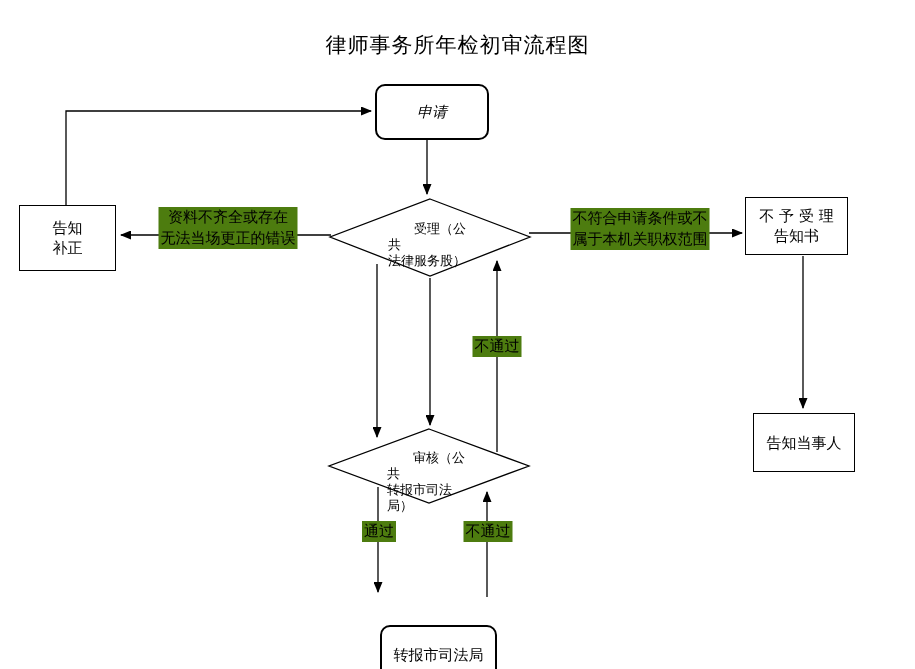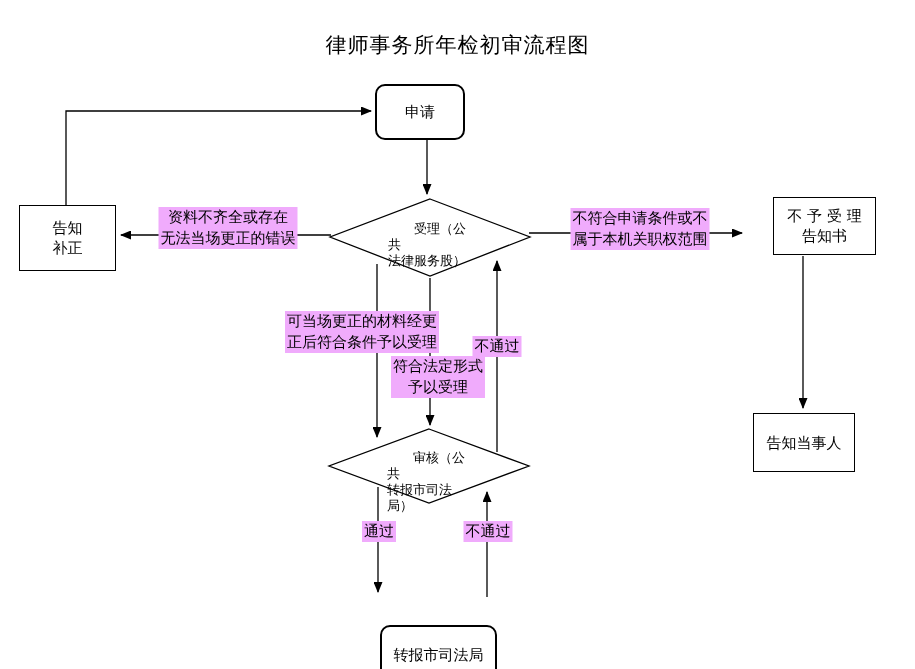--- a/index.html
+++ b/index.html
@@ -17,21 +17,21 @@
     display:flex;align-items:center;justify-content:center;text-align:center;
     font-size:15px;line-height:20px;white-space:pre-line;
   }
   .rounded{border-width:2px;border-radius:10px;}
   .dtext{
     position:absolute;font-size:13px;line-height:16px;white-space:pre-line;
     text-align:left;text-indent:26px;font-family:Liberation Serif, serif;
   }
   .elabel{
     position:absolute;transform:translateX(-50%);font-size:15px;line-height:21px;
-    white-space:pre-line;text-align:center;background:#f0abfc;padding:0 2px;
+    white-space:pre-line;text-align:center;background:#4d7c0f;padding:0 2px;
   }
 </style>
 </head>
 <body>
 
 <div class="canvas">
 
   <div class="title">律师事务所年检初审流程图</div>
 
   <svg class="wires">
@@ -49,30 +49,30 @@
     <line x1="497" y1="452" x2="497" y2="261" stroke="#000" stroke-width="1.3" marker-end="url(#arrow)"></line>
     <line x1="378" y1="487" x2="378" y2="592" stroke="#000" stroke-width="1.3" marker-end="url(#arrow)"></line>
     <line x1="487" y1="597" x2="487" y2="492" stroke="#000" stroke-width="1.3" marker-end="url(#arrow)"></line>
     <line x1="803" y1="256" x2="803" y2="408" stroke="#000" stroke-width="1.3" marker-end="url(#arrow)"></line>
     <polyline points="66,205 66,111 371,111" fill="none" stroke="#000" stroke-width="1.3" marker-end="url(#arrow)"></polyline>
 
     <polygon points="430,199 530,237 430,276 330,237" fill="#fff" stroke="#000" stroke-width="1.3"></polygon>
     <polygon points="429,429 529,466 429,503 329,466" fill="#fff" stroke="#000" stroke-width="1.3"></polygon>
   </svg>
 
-  <div class="box rounded" style="left:375px;top:84px;width:90px;height:56px;">
+  <div class="box rounded" style="left:375px;top:84px;width:114px;height:56px;font-style:italic;">
     <span>申请</span>
   </div>
 
   <div class="box" style="left:19px;top:205px;width:97px;height:66px;">
     <span>告知
 补正</span>
   </div>
 
-  <div class="box" style="left:745px;top:197px;width:103px;height:58px;margin-left:28px;">
+  <div class="box" style="left:745px;top:197px;width:103px;height:58px;">
     <span>不 予 受 理
 告知书</span>
   </div>
 
   <div class="box" style="left:753px;top:413px;width:102px;height:59px;justify-content:center;">
     <span>告知当事人</span>
   </div>
 
   <div class="box rounded" style="left:380px;top:597px;width:117px;height:60px;margin-top:28px;">
     <span>转报市司法局</span>
@@ -80,21 +80,17 @@
 
   <div class="dtext" style="left:388px;top:221px;width:84px;">受理（公共
 法律服务股）</div>
   <div class="dtext" style="left:387px;top:450px;width:84px;">审核（公共
 转报市司法局）</div>
 
   <div class="elabel" style="left:228px;top:207px;">资料不齐全或存在
 无法当场更正的错误</div>
   <div class="elabel" style="left:640px;top:208px;">不符合申请条件或不
 属于本机关职权范围</div>
-  <div class="elabel" style="left:362px;top:311px;">可当场更正的材料经更
-正后符合条件予以受理</div>
-  <div class="elabel" style="left:438px;top:356px;">符合法定形式
-予以受理</div>
   <div class="elabel" style="left:497px;top:336px;">不通过</div>
   <div class="elabel" style="left:379px;top:521px;">通过</div>
   <div class="elabel" style="left:488px;top:521px;">不通过</div>
 
 </div>
 
 </body></html>

